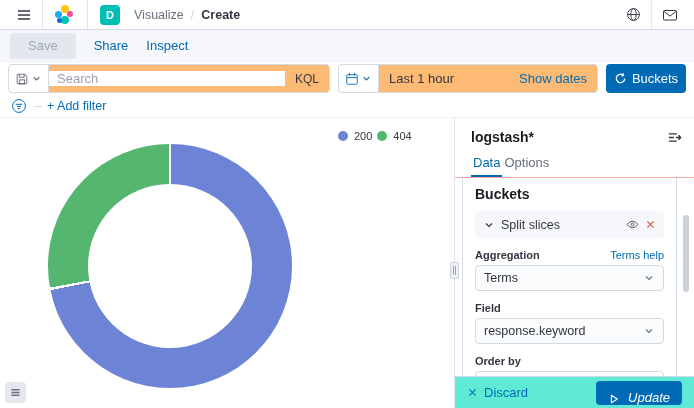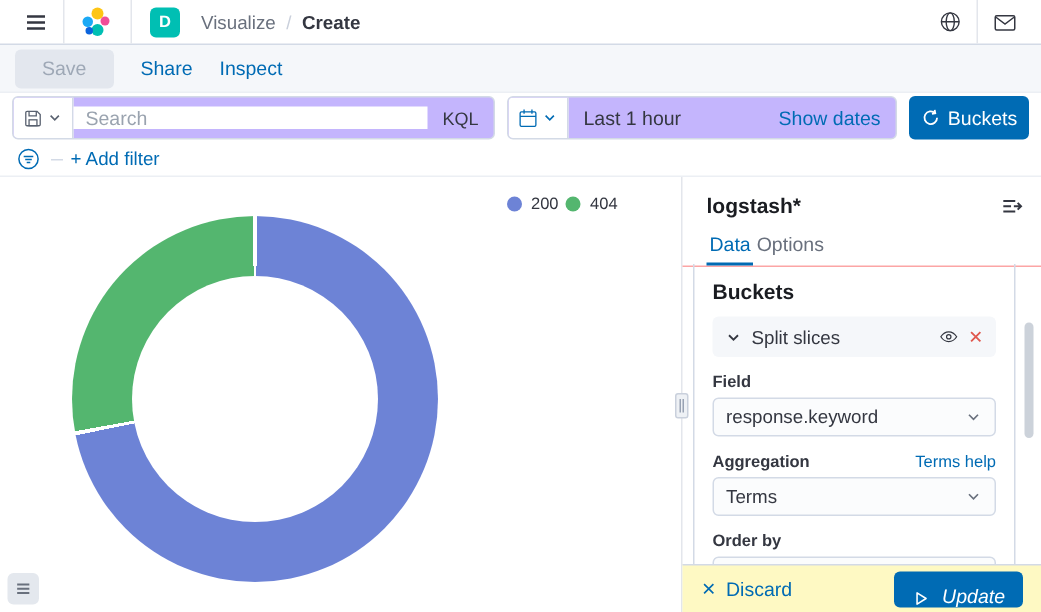--- a/index.html
+++ b/index.html
@@ -20,21 +20,21 @@
   .crumb-current { color:#343741; font-weight:600; }
   .header .spacer { flex:1; }
 
   
   .toolbar { height:32px; background:#f5f7fa; border-bottom:1px solid #eceff4; display:flex; align-items:center; padding:0 10px; gap:18px; flex:0 0 auto; }
   .btn-disabled { background:#e3e7ee; color:#9ea8b6; border:none; border-radius:4px; height:26px; padding:0 18px; font-size:13px; font-family:inherit; }
   .link { color:#006bb4; font-size:13px; cursor:pointer; background:none; border:none; font-family:inherit; }
 
   
   .query-row { height:33px; display:flex; align-items:center; gap:8px; padding:0 8px; flex:0 0 auto; background:#fff; }
-  .control-group { height:29px; border:1px solid #d3dae6; border-radius:4px; background:#c4b5fd; display:flex; align-items:center; overflow:hidden; }
+  .control-group { height:29px; border:1px solid #d3dae6; border-radius:4px; background:#fdba74; display:flex; align-items:center; overflow:hidden; }
   .group-btn { display:flex; align-items:center; gap:2px; padding:0 6px; height:100%; border-right:1px solid #d3dae6; background:#fff; border-top:none; border-bottom:none; border-left:none; cursor:pointer; color:#5a6270; }
   .query-group { flex:0 0 322px; }
   .query-group input { flex:1; border:none; outline:none; font-size:13px; padding:0 8px; font-family:inherit; color:#343741; min-width:0; }
   .query-group input::placeholder { color:#9aa3af; }
   .kql { font-size:12px; color:#343741; padding:0 10px; cursor:pointer; }
   .date-group { flex:1; }
   .date-btn { color:#006bb4; }
   .time-text { font-size:13px; color:#343741; padding:0 10px; flex:1; cursor:pointer; }
   .show-dates { font-size:13px; color:#006bb4; padding:0 10px; cursor:pointer; white-space:nowrap; }
   .refresh-btn { flex:0 0 80px; height:29px; background:#006bb4; color:#fff; border:none; border-radius:4px; font-size:13px; font-family:inherit; display:flex; align-items:center; justify-content:center; gap:5px; cursor:pointer; }
@@ -73,21 +73,21 @@
   .bucket-row .eye { color:#343741; display:flex; }
   .bucket-row .del { color:#e0594f; display:flex; }
   .field-group { margin-top:11px; }
   .label-row { display:flex; justify-content:space-between; align-items:baseline; }
   .field-label { font-size:11px; font-weight:bold; color:#343741; }
   .help-link { font-size:11px; color:#006bb4; cursor:pointer; }
   .select { margin-top:4px; height:26px; border:1px solid #d3dae6; border-radius:4px; background:#fbfcfd; display:flex; align-items:center; padding:0 8px; cursor:pointer; }
   .select-value { flex:1; font-size:12.5px; color:#343741; }
   .select .chev { color:#69707d; display:flex; }
   .sb-scroll { position:absolute; right:5px; top:97px; width:6px; height:77px; border-radius:3px; background:#aab4c2; opacity:.6; cursor:pointer; }
-  .sb-footer { position:absolute; left:0; right:0; bottom:0; height:32px; border-top:1px solid #d3dae6; background:#fef9c3; display:flex; align-items:center; justify-content:space-between; padding:5px 12px; }
+  .sb-footer { position:absolute; left:0; right:0; bottom:0; height:32px; border-top:1px solid #d3dae6; background:#5eead4; display:flex; align-items:center; justify-content:space-between; padding:5px 12px; }
   .discard { display:flex; align-items:center; gap:6px; color:#006bb4; font-size:13px; background:none; border:none; cursor:pointer; font-family:inherit; }
   .update-btn { height:24px; background:#006bb4; color:#fff; border:none; border-radius:4px; font-size:13px; font-family:inherit; display:flex; align-items:flex-end; gap:8px; padding:0 12px; cursor:pointer;font-style:italic; }
 </style>
 </head>
 <body>
 
 <div class="app">
 
   <div class="header">
     <button class="icon-btn">
@@ -238,39 +238,39 @@
           </span>
           <span class="del">
             <svg width="11" height="11" viewBox="0 0 16 16" stroke="currentColor" stroke-width="1.8" fill="none">
                 <path d="M3.5 3.5l9 9M12.5 3.5l-9 9"></path>
               </svg>
           </span>
         </div>
 
         <div class="field-group">
           <div class="label-row">
-            <span class="field-label">Field</span>
+            <span class="field-label">Aggregation</span>
+            <span class="help-link">Terms help</span>
           </div>
           <div class="select">
-            <span class="select-value">response.keyword</span>
+            <span class="select-value">Terms</span>
             <span class="chev">
                 <svg width="12" height="12" viewBox="0 0 16 16" fill="none" stroke="currentColor" stroke-width="1.5">
                   <path d="M4 6l4 4 4-4"></path>
                 </svg>
               </span>
           </div>
         </div>
 
         <div class="field-group">
           <div class="label-row">
-            <span class="field-label">Aggregation</span>
-            <span class="help-link">Terms help</span>
+            <span class="field-label">Field</span>
           </div>
           <div class="select">
-            <span class="select-value">Terms</span>
+            <span class="select-value">response.keyword</span>
             <span class="chev">
                 <svg width="12" height="12" viewBox="0 0 16 16" fill="none" stroke="currentColor" stroke-width="1.5">
                   <path d="M4 6l4 4 4-4"></path>
                 </svg>
               </span>
           </div>
         </div>
 
         <div class="field-group">
           <div class="label-row">

